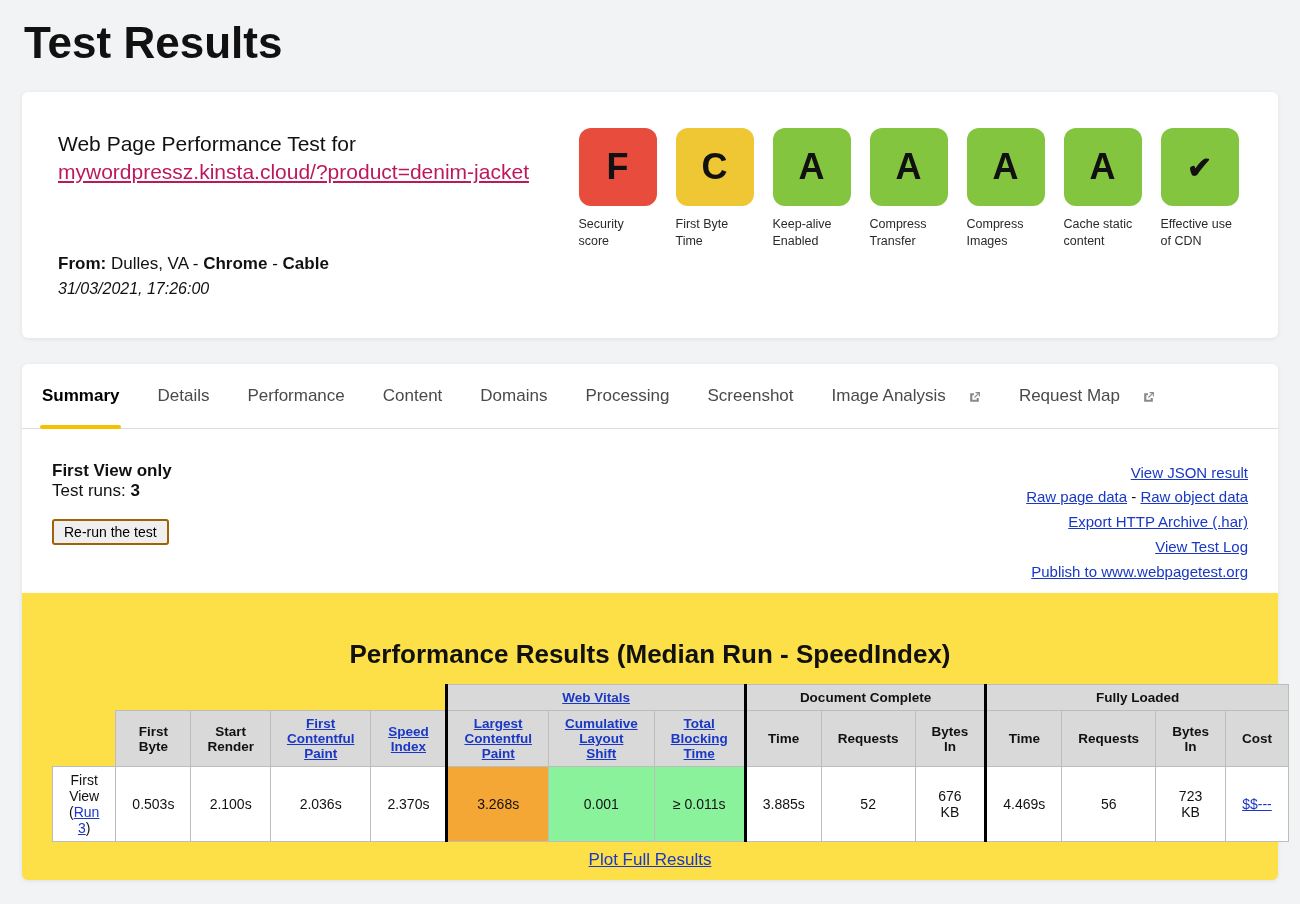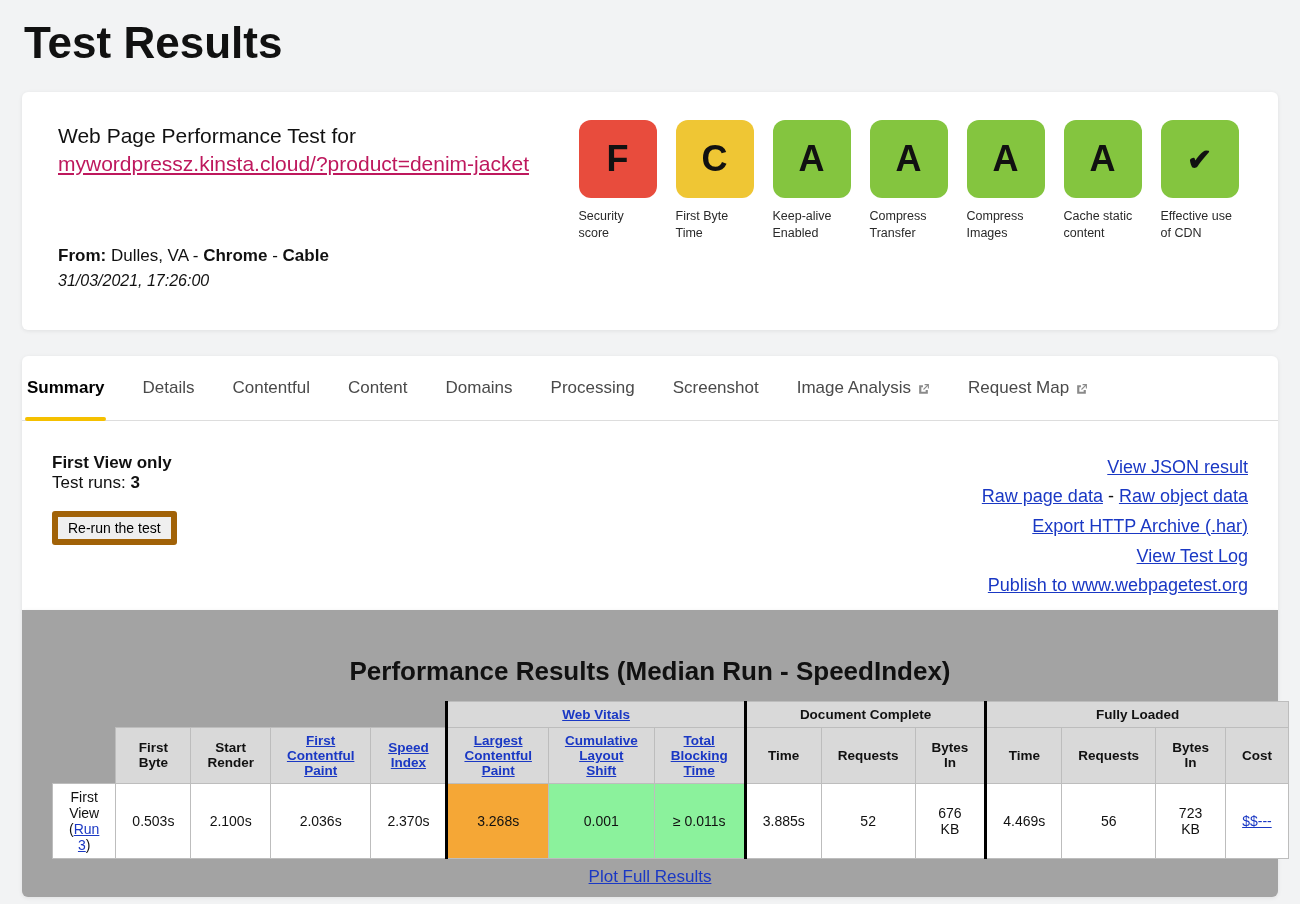--- a/index.html
+++ b/index.html
@@ -15,21 +15,21 @@
     font-size: 44px;
     font-weight: 700;
     margin: 18px 0 24px 2px;
   }
 
   
   .card {
     background: #fff;
     border-radius: 6px;
     box-shadow: 0 1px 4px rgba(0,0,0,0.08);
-    padding: 28px 36px 40px 36px;
+    padding: 36px 36px 40px 36px;
   }
   .tc-row1 {
     display: flex;
     justify-content: space-between;
     align-items: flex-start;
     gap: 20px;
   }
   .tc-left { flex: 1; min-width: 0; }
   .intro {
     font-size: 21px;
@@ -89,21 +89,21 @@
   .tabcard {
     background: #fff;
     border-radius: 6px 6px 0 0;
     box-shadow: 0 1px 4px rgba(0,0,0,0.08);
     margin-top: 26px;
   }
   .tabbar {
     display: flex;
     gap: 38px;
     align-items: center;
-    padding: 22px 20px 12px 5px;
+    padding: 22px 20px 12px 20px;
     font-size: 17px;
     color: #4a4a4a;
     border-bottom: 1px solid #ddd;
   }
   .tab {
     cursor: pointer;
     position: relative;
     padding-bottom: 10px;
   }
   .tab.active {
@@ -112,55 +112,55 @@
   }
   .tab.active::after {
     content: "";
     position: absolute;
     left: -2px; right: -2px;
     bottom: -13px;
     height: 4px;
     background: #f5c000;
     border-radius: 2px;
   }
-  .tab-ext { display: inline-flex; align-items: center; gap: 6px; }
+  .tab-ext { display: inline-flex; align-items: center; gap: 22px; }
   .ext-icon { width: 13px; height: 13px; display: inline-block; }
   .ext-icon svg { width: 13px; height: 13px; stroke: #8a8a8a; }
 
   .body {
     display: flex;
     justify-content: space-between;
     padding: 32px 30px 10px 30px;
   }
   .body-left { font-size: 17px; }
   .body-left .fv { font-weight: 700; }
   .rerun {
     margin-top: 18px;
     padding: 3px 10px;
     font-size: 14px;
     background: #efefef;
-    border: 6px solid #a16207;
+    border: 2px solid #a16207;
     border-radius: 3px;
     cursor: pointer;
   }
   .body-right {
     text-align: right;
-    font-size: 18px;
+    font-size: 15px;
     line-height: 1.65;
   }
   .body-right a {
     color: #1a38c4;
     text-decoration: underline;
     cursor: pointer;
   }
   .sep { color: #111; }
 
   
   .perf {
-    background: #a3a3a3;
+    background: #fde047;
     padding: 30px 30px 10px 30px;
     margin-top: -1px;
     border-radius: 0 0 6px 6px;
     box-shadow: 0 1px 4px rgba(0,0,0,0.08);
     text-align: center;
   }
   .perf h2 {
     font-size: 26px;
     font-weight: 700;
     margin: 16px 0 14px 0;
@@ -251,21 +251,21 @@
         <div class="grade-label">Effective use of CDN</div>
       </div>
     </div>
   </div>
 </div>
 
 <div class="tabcard">
   <div class="tabbar">
     <div class="tab active">Summary</div>
     <div class="tab">Details</div>
-    <div class="tab">Contentful</div>
+    <div class="tab">Performance</div>
     <div class="tab">Content</div>
     <div class="tab">Domains</div>
     <div class="tab">Processing</div>
     <div class="tab">Screenshot</div>
     <div class="tab tab-ext">
       <span>Image Analysis</span>
       <span class="ext-icon">
         <svg viewBox="0 0 24 24" fill="none" stroke-width="2">
             <path d="M14 3h7v7M21 3l-9 9M5 5h5v2H7v10h10v-3h2v5H5z"></path>
           </svg>

